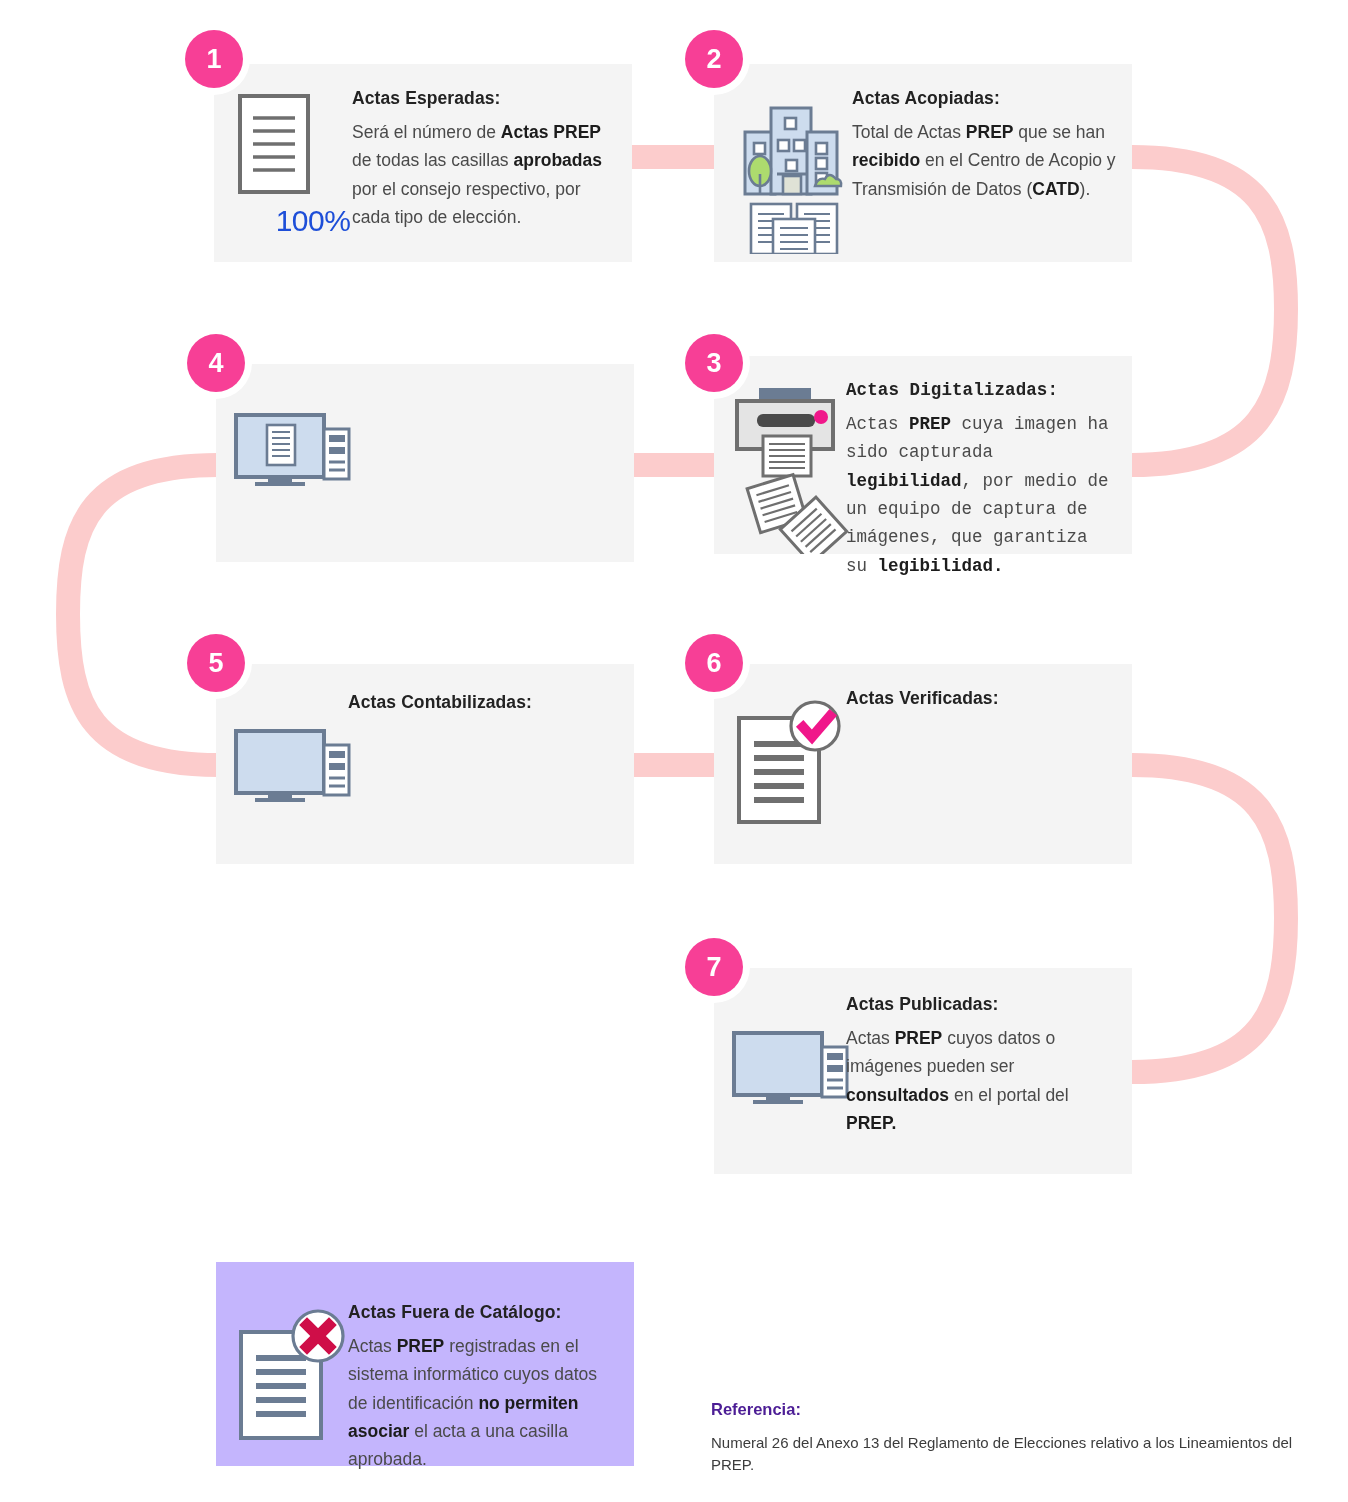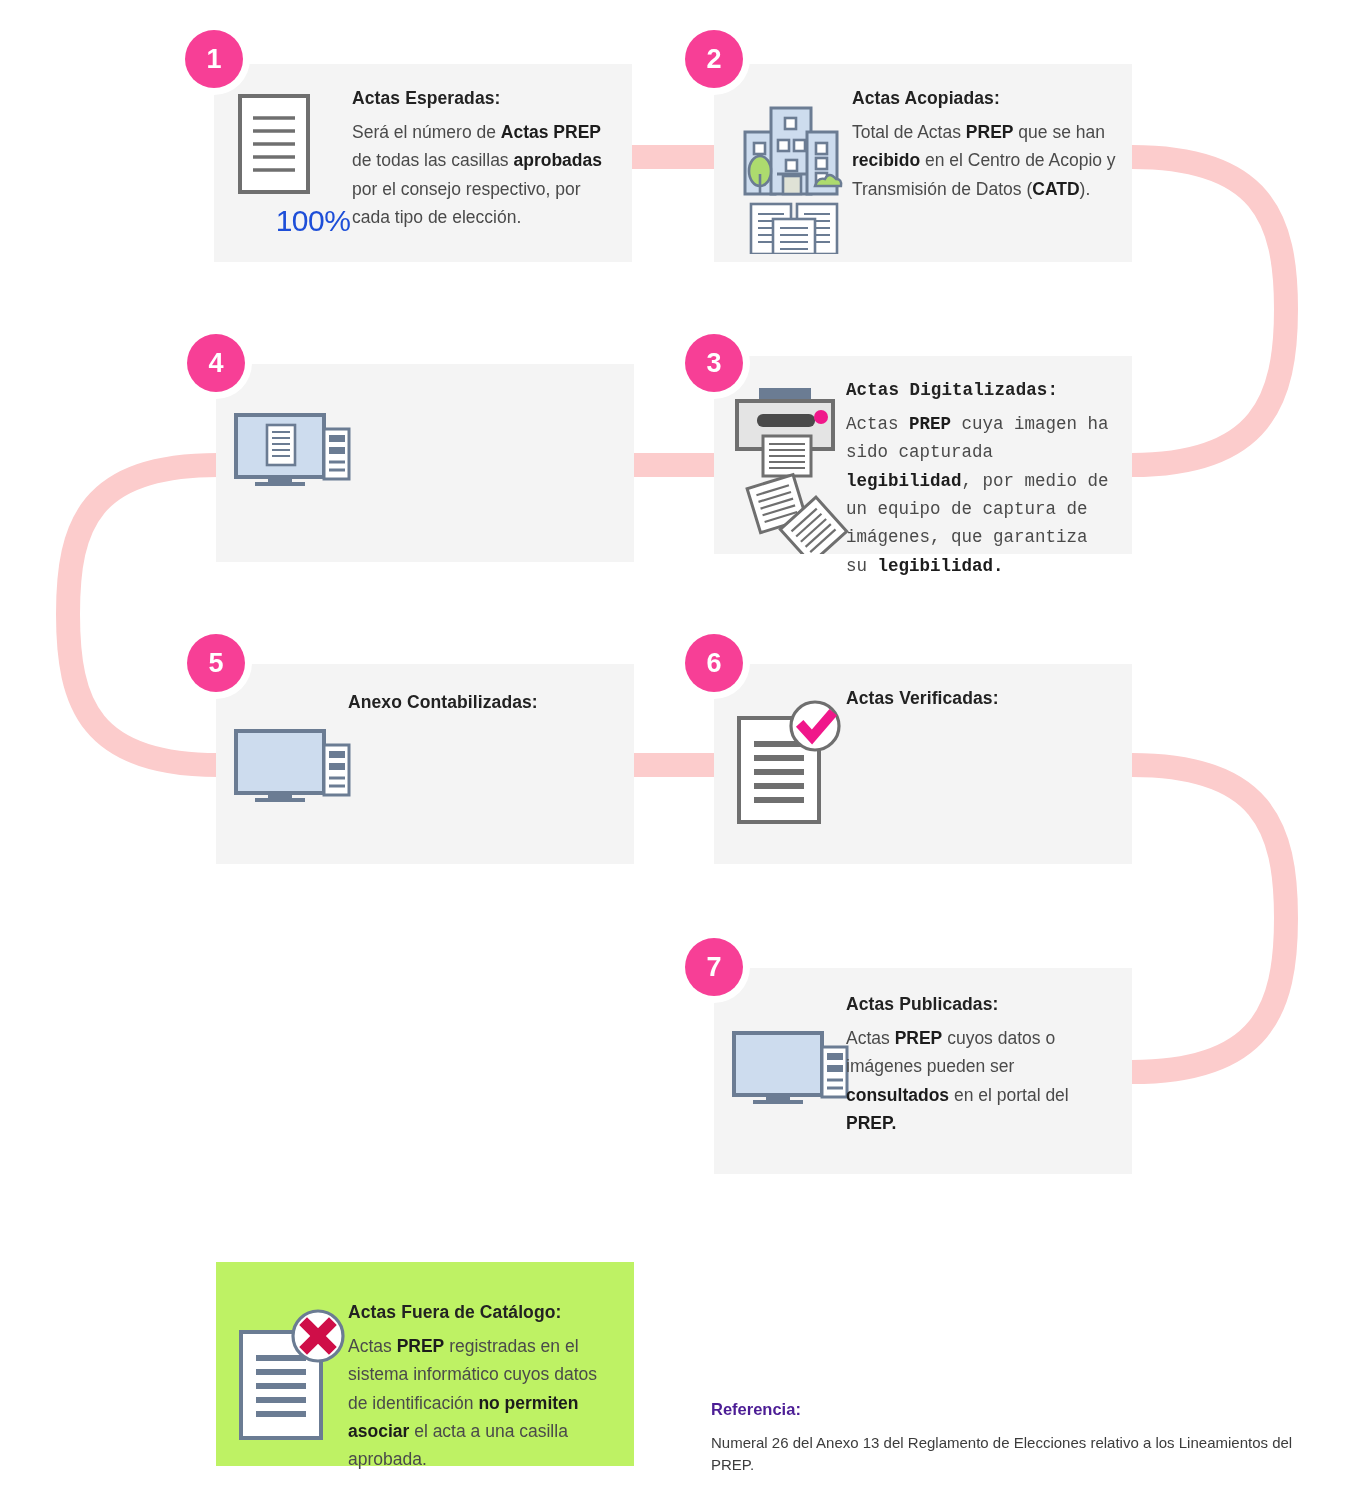--- a/index.html
+++ b/index.html
@@ -16,21 +16,21 @@
   .conn-svg{position:absolute;left:0;top:0;width:1348px;height:1502px;pointer-events:none;}
 
   
   .card{
     position:absolute;
     background:#f4f4f4;
     box-sizing:border-box;
     display:flex;
     align-items:flex-start;
   }
-  .card.gray{background:#bef264;}
+  .card.gray{background:#c4b5fd;}
   .card-icon{
     flex:0 0 auto;
     display:flex;
     align-items:center;
     justify-content:center;
   }
   .card-body{flex:1 1 auto;}
   .card-title{
     font-size:17.5px;
     font-weight:bold;
@@ -260,21 +260,21 @@
         <rect x="35" y="65" width="24" height="7" fill="#6b7c93"></rect>
         <rect x="22" y="70" width="50" height="4" fill="#6b7c93"></rect>
         <rect x="91" y="17" width="25" height="50" fill="#ffffff" stroke="#6b7c93" stroke-width="3"></rect>
         <rect x="96" y="23" width="16" height="7" fill="#6b7c93"></rect>
         <rect x="96" y="35" width="16" height="7" fill="#6b7c93"></rect>
         <line x1="96" y1="50" x2="112" y2="50" stroke="#6b7c93" stroke-width="3"></line>
         <line x1="96" y1="58" x2="112" y2="58" stroke="#6b7c93" stroke-width="3"></line>
       </svg>
     </div>
     <div class="card-body" style="padding-top:0;margin-left:-6px;">
-      <p class="card-title" style="margin-top:0;">Anexo Contabilizadas:</p>
+      <p class="card-title" style="margin-top:0;">Actas Contabilizadas:</p>
     </div>
   </div>
   <div class="badge" style="left:187px;top:634px;">
     <span>5</span>
   </div>
 
   <div class="card" style="left:714px;top:664px;width:418px;height:200px;padding:22px 16px 18px 14px;">
     <div class="card-icon" style="width:124px;padding-top:12px;">
       <svg width="112" height="128" viewBox="0 0 112 128">
         <rect x="5" y="20" width="80" height="104" fill="#ffffff" stroke="#6f6f6f" stroke-width="4"></rect>

